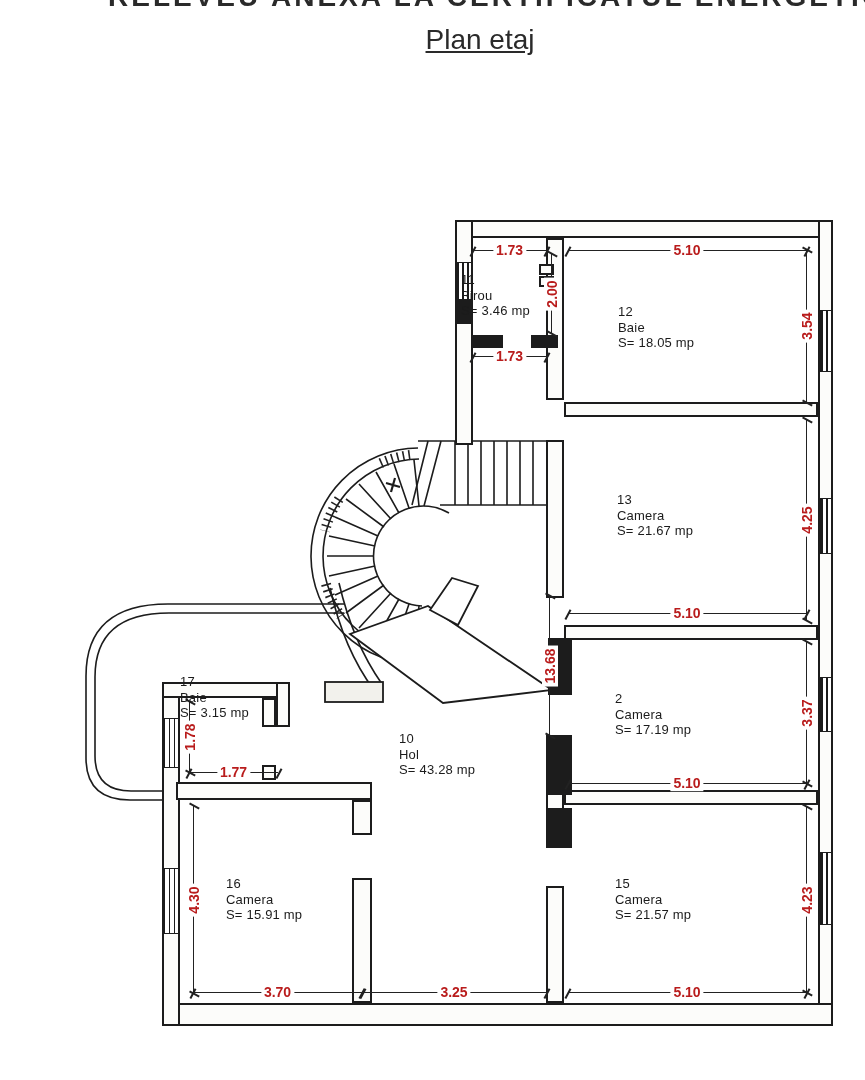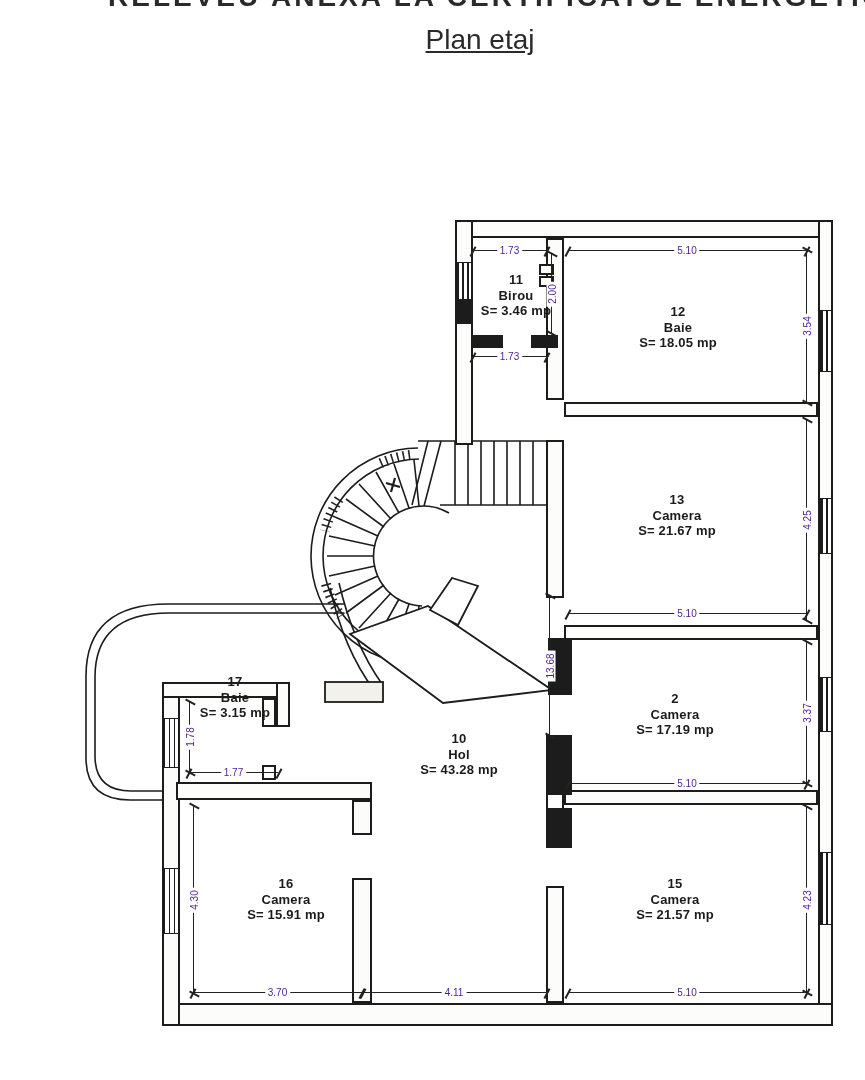--- a/index.html
+++ b/index.html
@@ -12,33 +12,33 @@
   .title{position:absolute;left:330px;top:24px;width:300px;text-align:center;
          font-size:28px;color:#2a2a2a;text-decoration:underline;}
   .scale{position:absolute;left:330px;top:58px;width:300px;text-align:center;
          font-size:28px;color:#2a2a2a;}
   
   .w{position:absolute;background:#fcfcfa;border:2px solid #1c1c1c;box-sizing:border-box;}
   .wb{position:absolute;background:#1c1c1c;}
   .win{position:absolute;border:1.5px solid #1c1c1c;box-sizing:border-box;
        background:repeating-linear-gradient(90deg,#1c1c1c 0 1.5px,#ffffff 1.5px 5px);}
   
-  .dim{position:absolute;font-size:10px;font-weight:400;color:#4c1d95;}
+  .dim{position:absolute;font-size:14px;font-weight:700;color:#b91c1c;}
   .dim.h{height:0;border-top:1.4px solid #222;}
   .dim.v{width:0;border-left:1.4px solid #222;}
   .dim span{position:absolute;background:#fff;padding:0 3px;white-space:nowrap;}
   .dim.h span{left:50%;top:0;transform:translate(-50%,-55%);}
   .dim.v span{left:0;top:50%;transform:translate(-50%,-50%) rotate(-90deg);}
   .dim .t{position:absolute;background:#222;}
   .dim.h .t{top:-5px;width:1.5px;height:11px;transform:rotate(28deg);}
   .dim.h .t.l{left:-1px}.dim.h .t.r{right:-1px}
   .dim.v .t{left:-5.5px;width:11px;height:1.5px;transform:rotate(28deg);}
   .dim.v .t.l{top:-1px}.dim.v .t.r{bottom:-1px}
   
-  .room{position:absolute;text-align:center;font-size:13px;font-weight:700;
+  .room{position:absolute;text-align:left;font-size:13px;font-weight:400;
         line-height:15.5px;letter-spacing:.2px;color:#1b1b1b;}
   svg{position:absolute;left:0;top:0;pointer-events:none;}
 </style>
 </head>
 <body>
 
 <div class="plan">
 
   <div class="clip-band">
     <span>RELEVEU ANEXA LA CERTIFICATUL ENERGETIC</span>
@@ -198,21 +198,21 @@
       <span>4.30</span>
     </div>
   <div class="dim h" style="left:193px;top:992px;width:169px">
       <i class="t l"></i>
       <i class="t r"></i>
       <span>3.70</span>
     </div>
   <div class="dim h" style="left:362px;top:992px;width:184px">
       <i class="t l"></i>
       <i class="t r"></i>
-      <span>4.11</span>
+      <span>3.25</span>
     </div>
 
   <div class="room" style="left:461px;top:272px;width:110px">
     <div>11</div>
       <div>Birou</div>
       <div>S= 3.46 mp</div>
   </div>
   <div class="room" style="left:618px;top:304px;width:120px">
     <div>12</div>
       <div>Baie</div>

